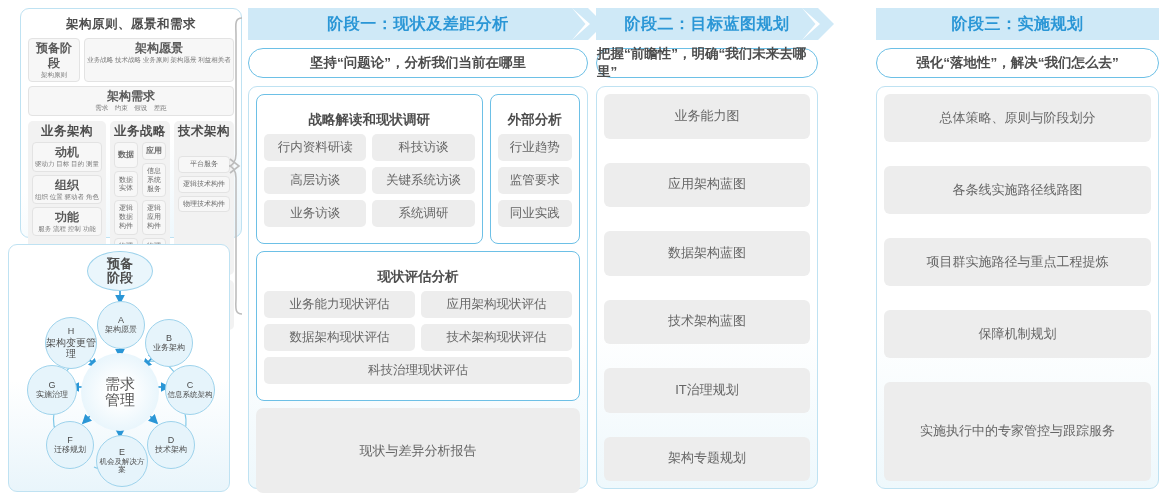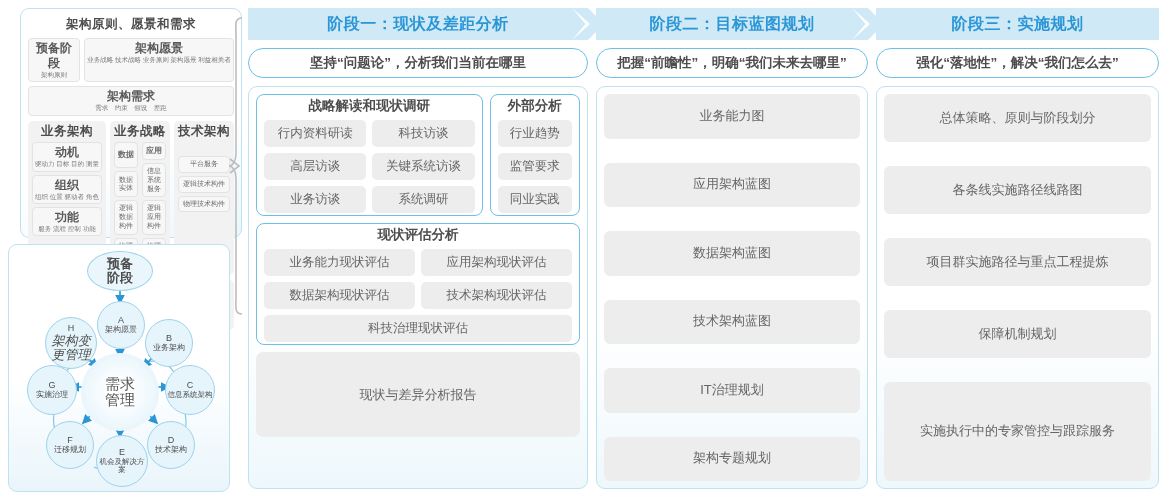--- a/index.html
+++ b/index.html
@@ -74,21 +74,21 @@
     border: none; font-size: 15px; font-weight: normal; color: #555;
   }
   .node.top { font-size: 13px; font-weight: bold; color: #4d4d4d; background: #eaf6fc; }
 
   
   .brace { position: absolute; left: 228px; top: 16px; width: 20px; height: 300px; }
 
   
   .phase { position: absolute; top: 8px; }
   .p1 { left: 248px; width: 340px; }
-  .p2 { left: 596px; width: 272px; }
+  .p2 { left: 596px; width: 222px; }
   .p3 { left: 876px; width: 283px; }
 
   .phase-head {
     position: relative; height: 32px;
     background: #cfe9f7;
     display: flex; align-items: center; justify-content: center;
   }
   .phase-head .htxt {
     font-size: 16px; font-weight: bold; color: #2a96d6; letter-spacing: .5px;
   }
@@ -120,21 +120,21 @@
     margin-top: 8px;
     border: 1.5px solid #bfe2f2; border-radius: 9px;
     background: linear-gradient(180deg,#ffffff 60%, #eef8fc 100%);
     padding: 7px;
   }
   .p1 .phase-body { height: 403px; }
   .p2 .phase-body, .p3 .phase-body { height: 403px; display: flex; flex-direction: column; gap: 24px; }
 
   .card {
     border: 1.5px solid #6dc0e6; border-radius: 8px;
-    background: #ffffff; padding: 2px 7px;
+    background: #ffffff; padding: 16px 7px;
   }
   .card-title {
     font-size: 13.5px; font-weight: bold; color: #4d4d4d;
     text-align: center; margin-bottom: 5px;
   }
   .pill {
     background: #ededed; border-radius: 5px;
     font-size: 12.5px; color: #666; text-align: center;
     padding: 6px 4px; line-height: 1.2;
     display: flex; align-items: center; justify-content: center;
@@ -312,21 +312,21 @@
         <div class="node" style="left:37px;top:176px;width:48px;height:48px;">
           <span class="lbl-id">F</span>
           <span class="lbl-tx">迁移规划</span>
         </div>
         <div class="node" style="left:18px;top:120px;width:50px;height:50px;">
           <span class="lbl-id">G</span>
           <span class="lbl-tx">实施治理</span>
         </div>
         <div class="node" style="left:36px;top:72px;width:52px;height:52px;">
           <span class="lbl-id">H</span>
-          <span class="lbl-tx" style="font-size:13px;font-style:italic;">架构变更管理</span>
+          <span class="lbl-tx" style="font-size:10px;">架构变更管理</span>
         </div>
       </div>
     </div>
   </div>
 
   <svg class="brace" viewBox="0 0 20 300">
     <path d="M14,2 C6,2 8,10 8,18 L8,138 C8,146 4,150 1,150 C4,150 8,154 8,162 L8,282 C8,290 6,298 14,298" fill="none" stroke="#bdbdbd" stroke-width="1.6"></path>
     <path d="M2,143 L11,150 L2,157" fill="none" stroke="#bdbdbd" stroke-width="1.6"></path>
   </svg>
 

